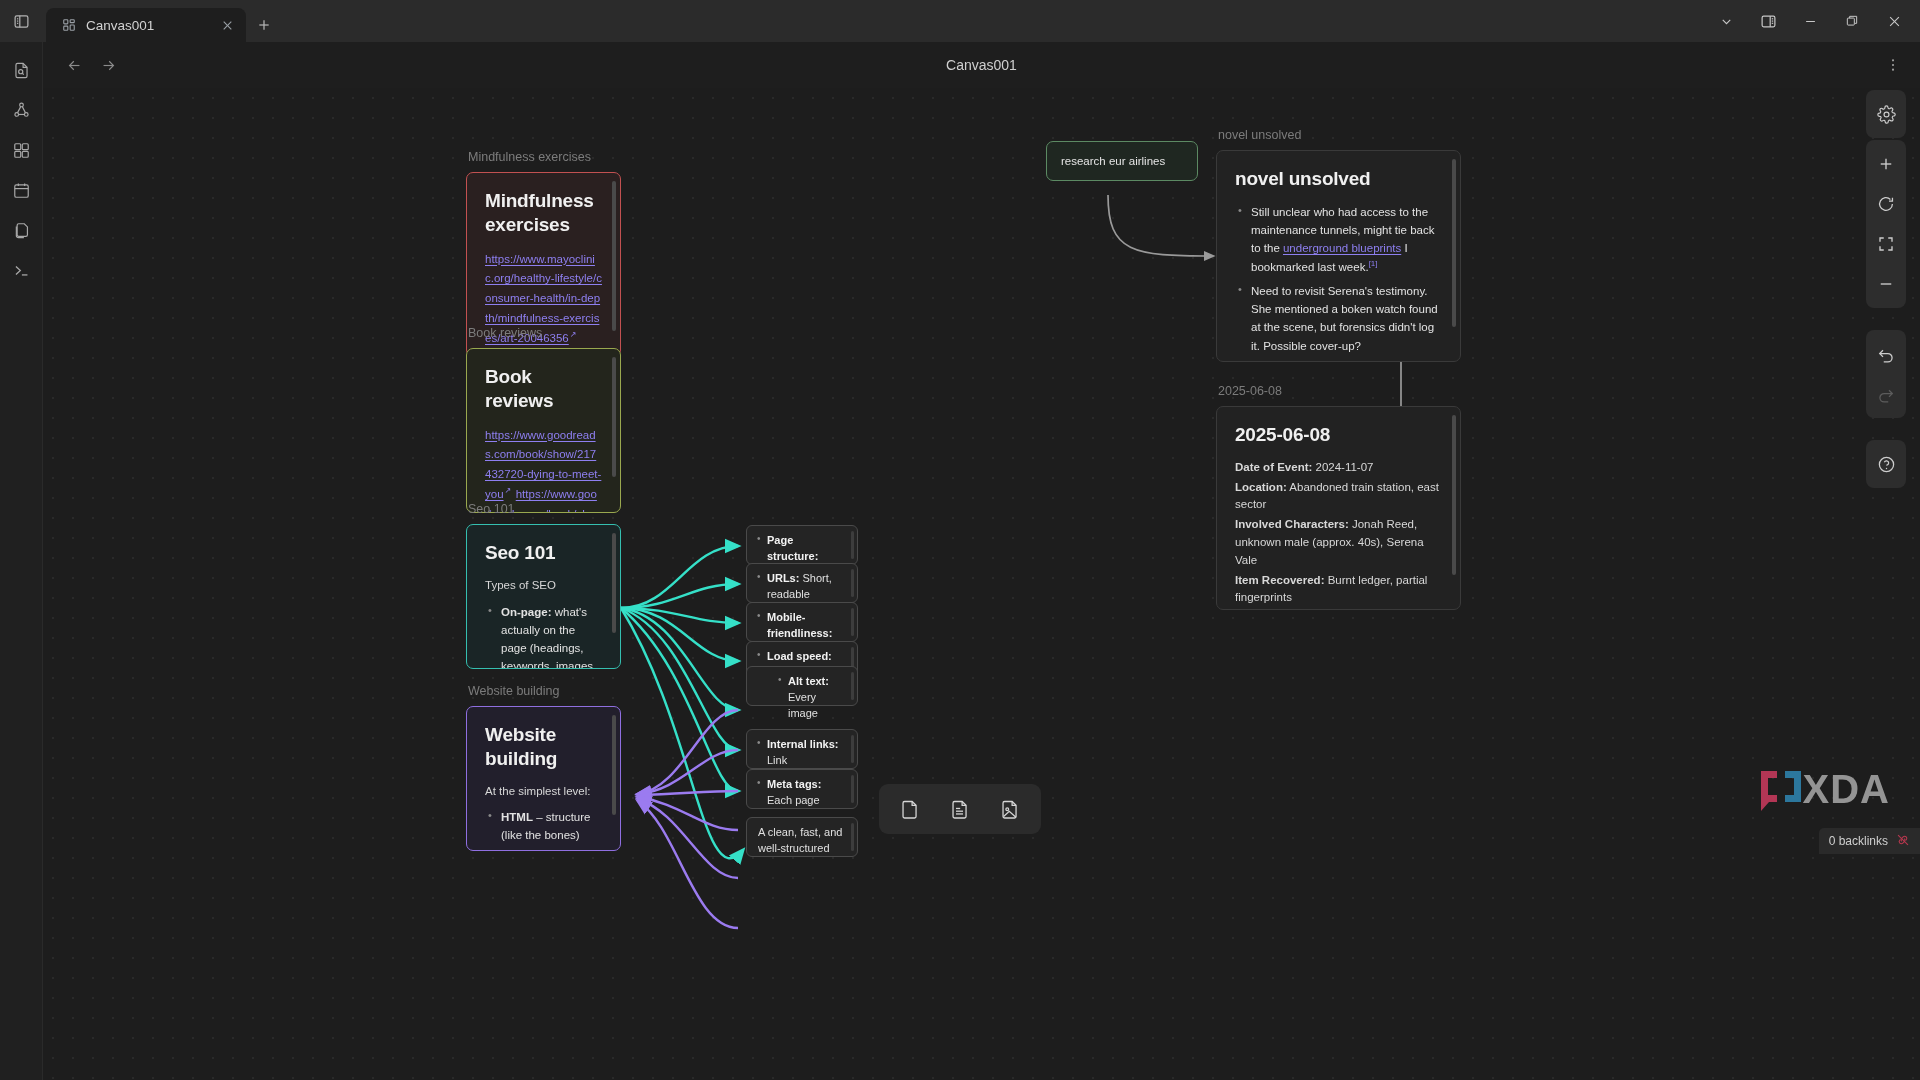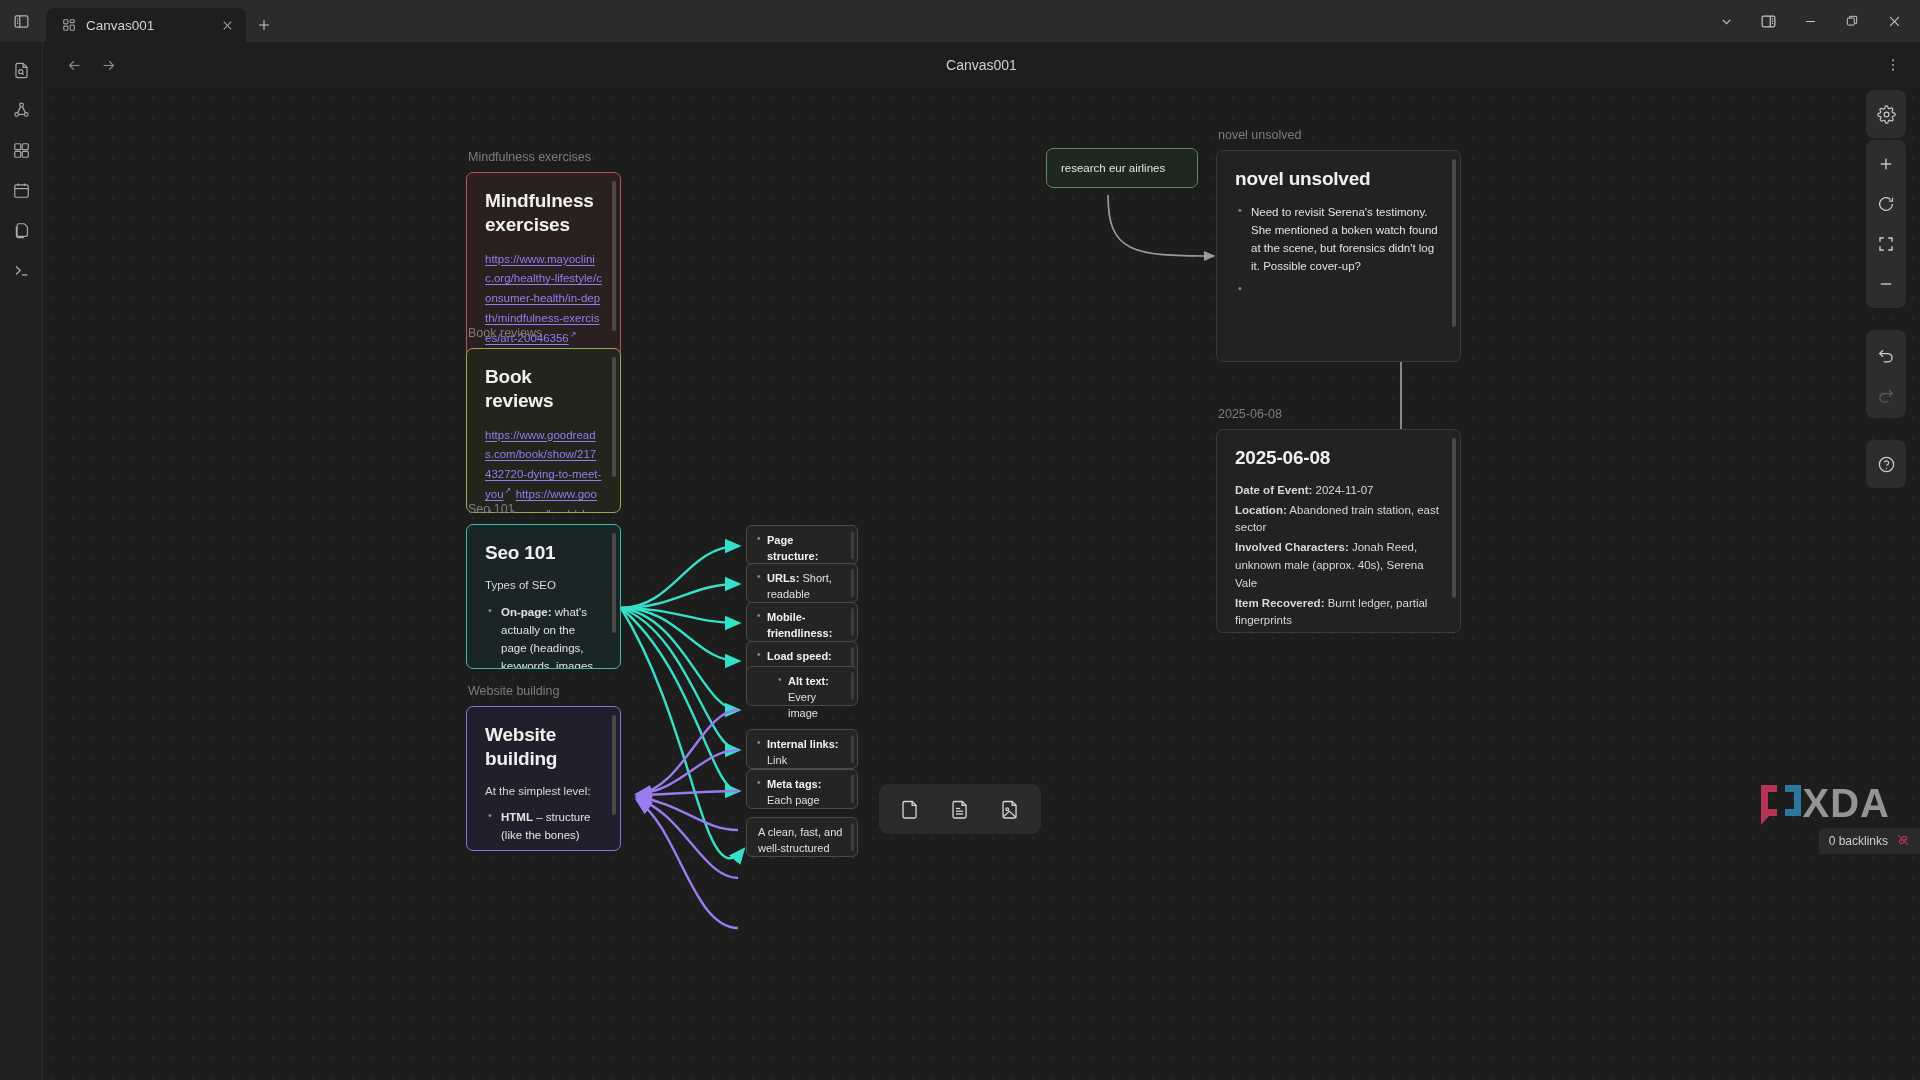--- a/index.html
+++ b/index.html
@@ -122,21 +122,21 @@
     background:#2b2b2b; border-radius:9px; display:flex; gap:8px; padding:7px 10px;
   }
   .bb-btn { width:42px; height:36px; display:flex; align-items:center; justify-content:center; color:#d6d6d6; border-radius:6px;}
 
   
   .backlinks {
     position:absolute; right:0px; bottom: 0px; height:26px;
     background:#2a2a2a; border-radius:5px 0 0 0; display:flex; align-items:center; gap:8px;
     padding: 0 10px; font-size:12px; color:#d0d0d0;
   }
-  .xda { position:absolute; right:30px; bottom:28px; display:flex; align-items:center; gap:0; opacity:0.92;}
+  .xda { position:absolute; right:30px; bottom:42px; display:flex; align-items:center; gap:0; opacity:0.92;}
   .xda-word { font-size:40px; font-weight:bold; color:#9f9f9f; letter-spacing:1px; font-family:"Liberation Sans", sans-serif;}
 </style>
 </head>
 <body>
 
 <div id="app">
 
   <div class="titlebar">
     <div class="tb-left">
       <span class="icon-btn">
@@ -402,39 +402,40 @@
     </div>
     <div class="leaf" style="left:703px;top:681px;width:112px;height:40px;">
       <div class="txt"><b>Meta tags:</b><span> Each page</span></div>
       <div class="sb"></div>
     </div>
     <div class="leaf" style="left:703px;top:729px;width:112px;height:40px;">
       <div class="txt nb">A clean, fast, and well-structured</div>
       <div class="sb"></div>
     </div>
 
-    <div class="chip" style="left:1003px;top:60px;width:152px;height:40px;">
+    <div class="chip" style="left:1003px;top:53px;width:152px;height:40px;">
       <span>research eur airlines</span>
     </div>
 
     <div class="node" style="left:1173px;top:62px;width:245px;height:212px;">
       <div class="node-title">novel unsolved</div>
       <div class="card">
         <div class="card-inner">
           <h1>novel unsolved</h1>
           <ul>
+            <li><span>Still unclear who had access to the maintenance tunnels, might tie back to the </span><a>underground blueprints</a><span> I bookmarked last week.</span><span class="sup">[1]</span></li>
             <li><span>Need to revisit Serena's testimony. She mentioned a boken watch found at the scene, but forensics didn't log it. Possible cover-up?</span></li>
             <li></li>
           </ul>
         </div>
         <div class="scrollbar" style="height:168px;"></div>
       </div>
     </div>
 
-    <div class="node" style="left:1173px;top:318px;width:245px;height:204px;margin-top:23px;">
+    <div class="node" style="left:1173px;top:318px;width:245px;height:204px;">
       <div class="node-title">2025-06-08</div>
       <div class="card">
         <div class="card-inner">
           <h1>2025-06-08</h1>
           <p style="margin-bottom:2px;"><b>Date of Event:</b><span> 2024-11-07</span></p>
           <p style="margin-bottom:2px;"><b>Location:</b><span> Abandoned train station, east sector</span></p>
           <p style="margin-bottom:2px;"><b>Involved Characters:</b><span> Jonah Reed, unknown male (approx. 40s), Serena Vale</span></p>
           <p style="margin-bottom:2px;"><b>Item Recovered:</b><span> Burnt ledger, partial fingerprints</span></p>
 
         </div>

